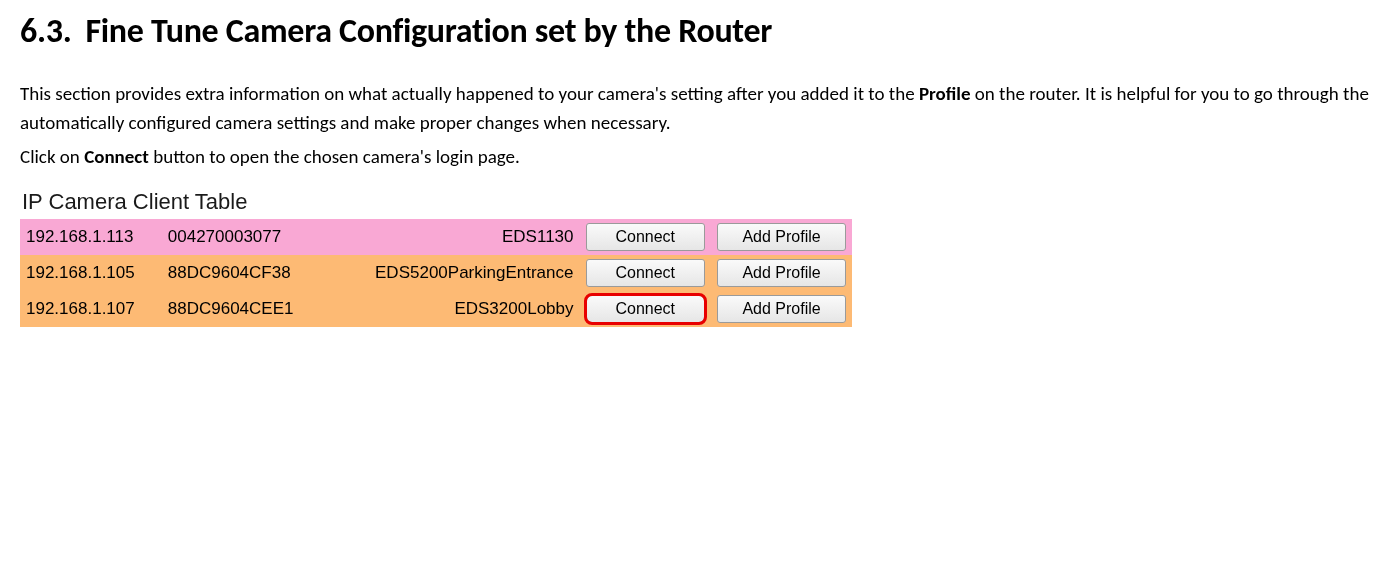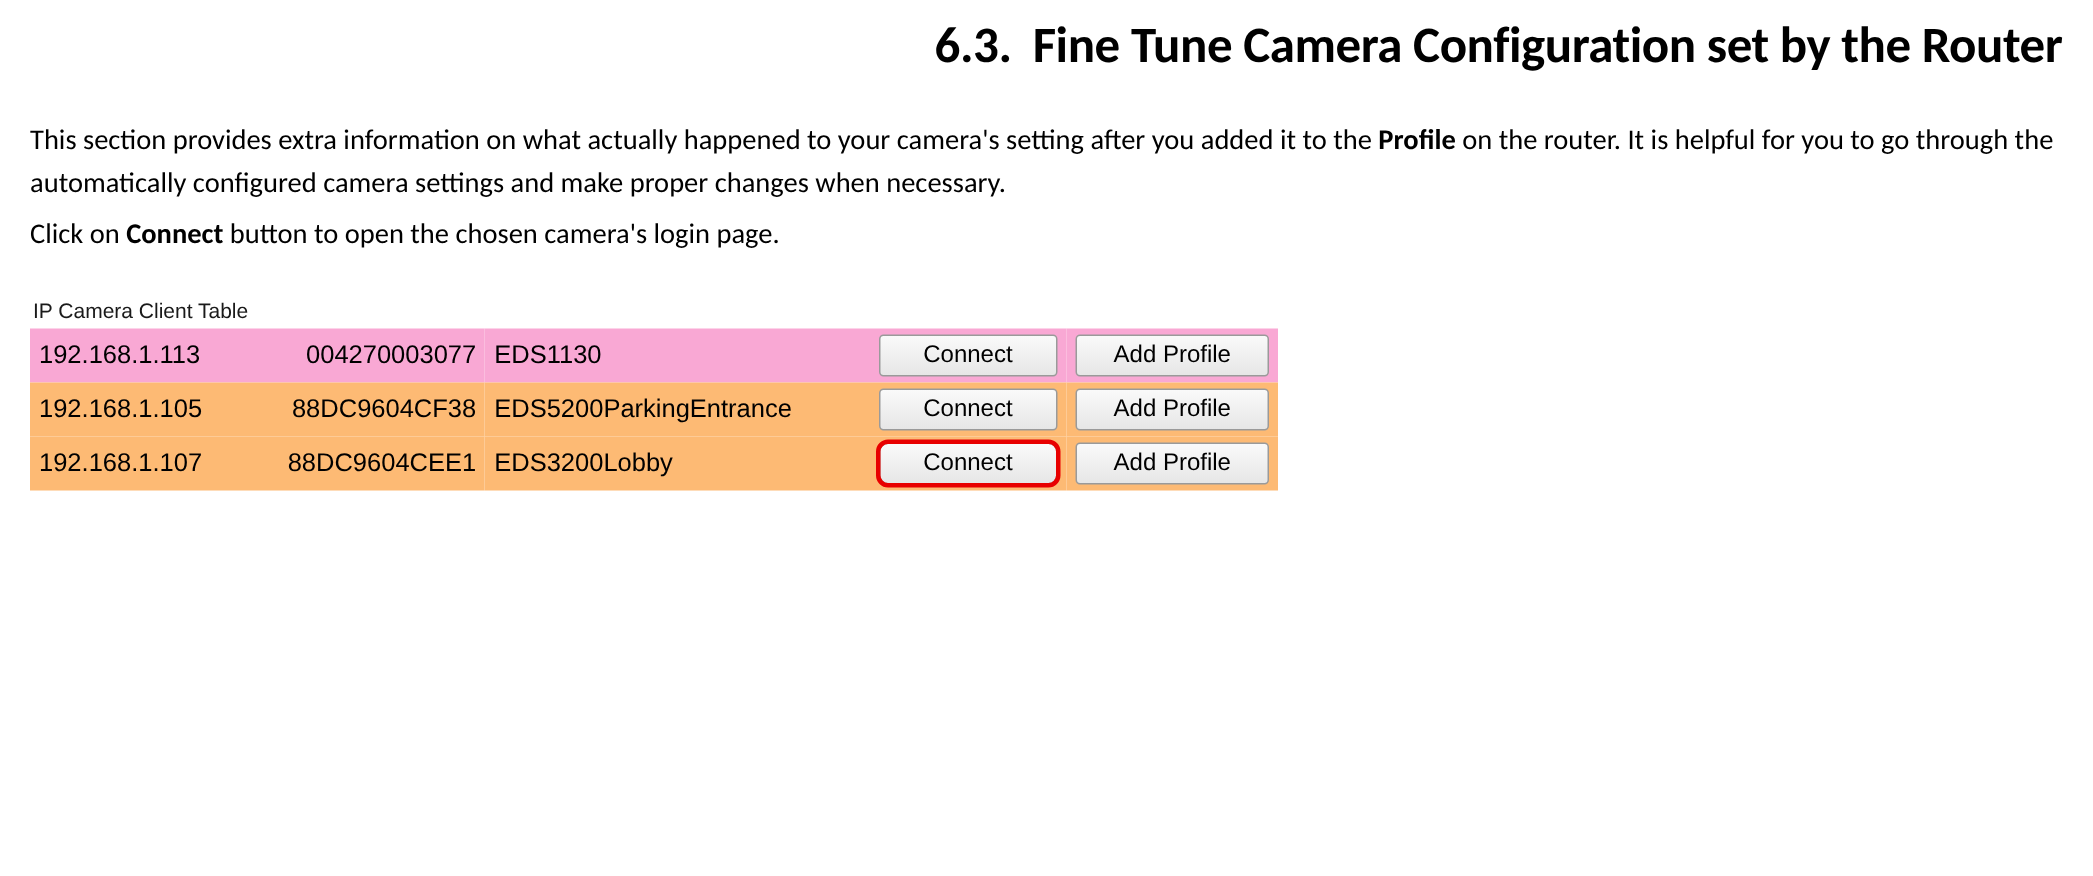--- a/index.html
+++ b/index.html
@@ -8,63 +8,62 @@
       background: #fff;
       color: #000;
       padding: 10px 20px;
       width: 1395px;
     }
     h2.section-heading {
       font-size: 34px;
       font-weight: 700;
       margin-bottom: 28px;
       letter-spacing: -0.3px;
-      text-align: right;
     }
     .section-num { margin-right: 14px; }
     p.body-text {
       font-size: 19px;
       line-height: 1.55;
       margin-bottom: 4px;
     }
     p.body-text + p.body-text {
       margin-top: 0;
     }
     p.body-text.spaced {
       margin-top: 28px;
-      margin-bottom: 28px;
+      margin-bottom: 18px;
     }
     .bold-word { font-weight: 700; }
     .table-wrap {
       margin-top: 8px;
       width: 832px;
       font-family: Tahoma, Arial, sans-serif;
       font-size: 17px;
     }
     .table-title {
-      font-size: 14px;
+      font-size: 22px;
       color: #1a1a1a;
       margin-bottom: 4px;
       padding-left: 2px;
     }
     .client-table {
       width: 100%;
       border-collapse: collapse;
     }
     .client-table tr.row-even { background: #f9a8d4; }
     .client-table tr.row-odd  { background: #fdba74; }
     .client-table td {
       padding: 4px 6px;
       vertical-align: middle;
       height: 36px;
       white-space: nowrap;
     }
     .col-ip   { width: 118px; }
-    .col-mac  { width: 130px; text-align: right; }
-    .col-name { width: 218px; text-align: left; }
+    .col-mac  { width: 130px; }
+    .col-name { width: 218px; text-align: right; }
     .col-btn  { width: 112px; text-align: center; padding: 3px 4px; }
     .col-btn2 { width: 120px; text-align: center; padding: 3px 4px; }
     .ui-button {
       display: inline-block;
       width: 100%;
       height: 28px;
       line-height: 26px;
       font-family: Tahoma, Arial, sans-serif;
       font-size: 16px;
       color: #000;

